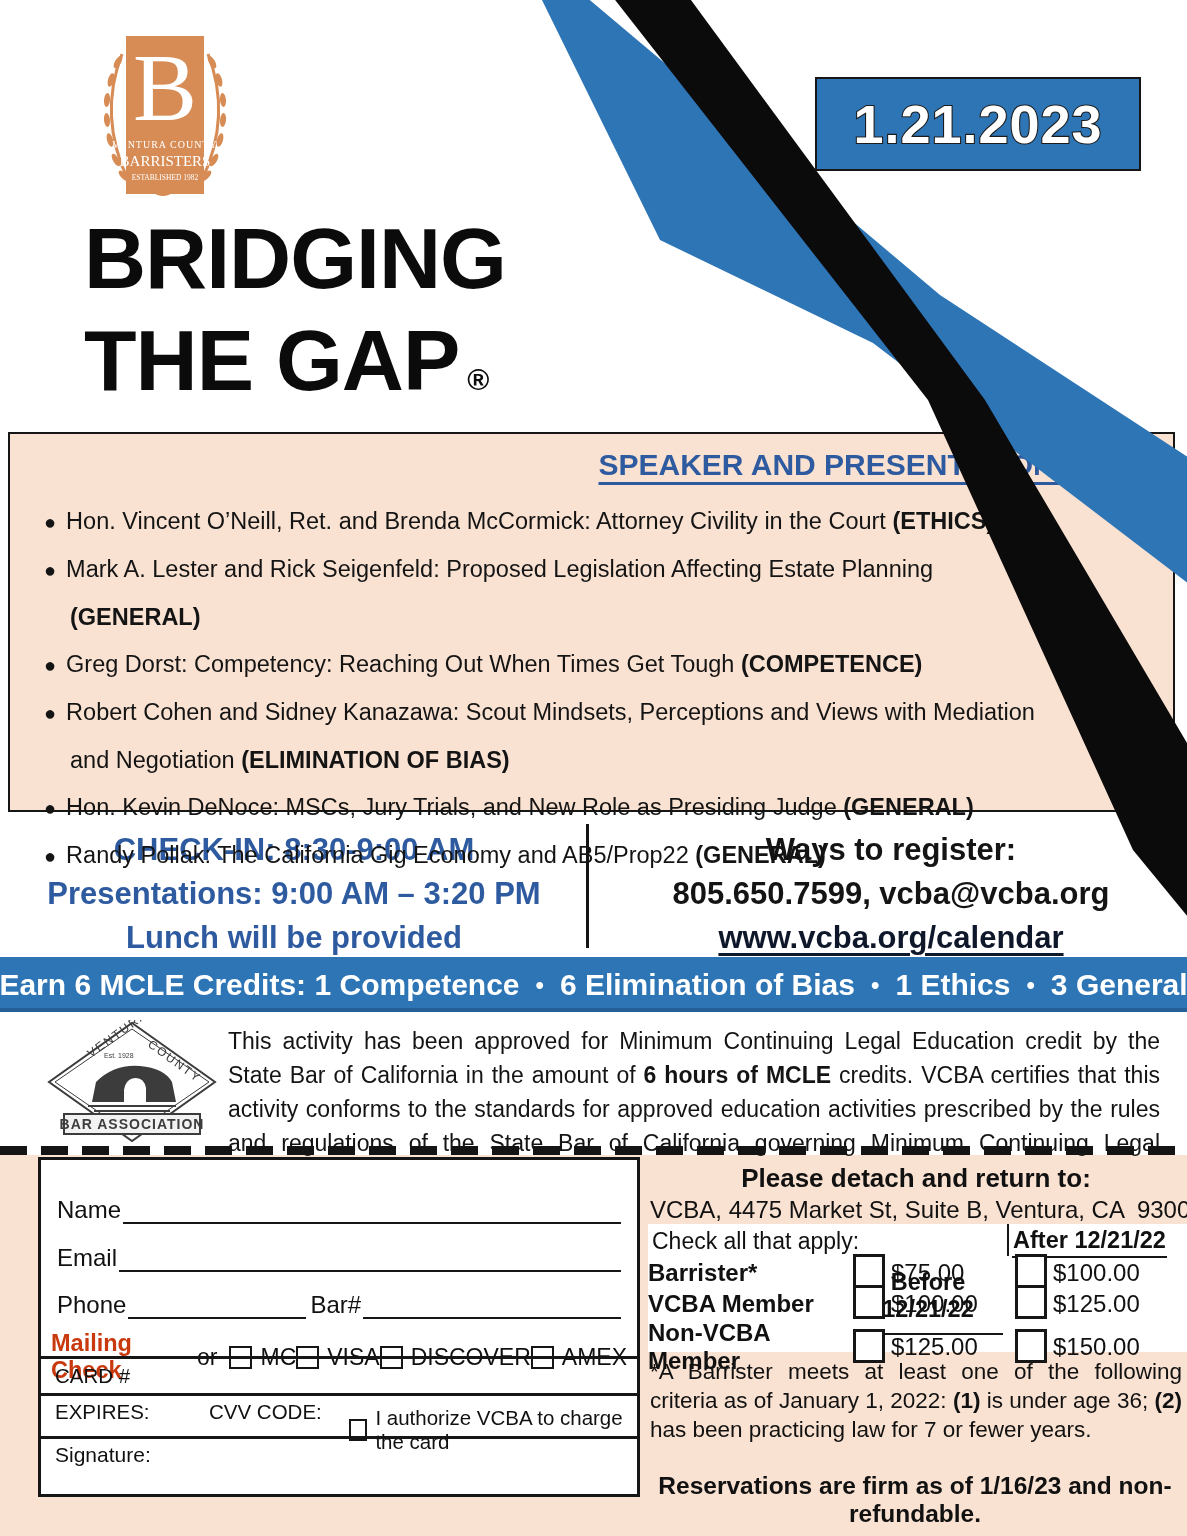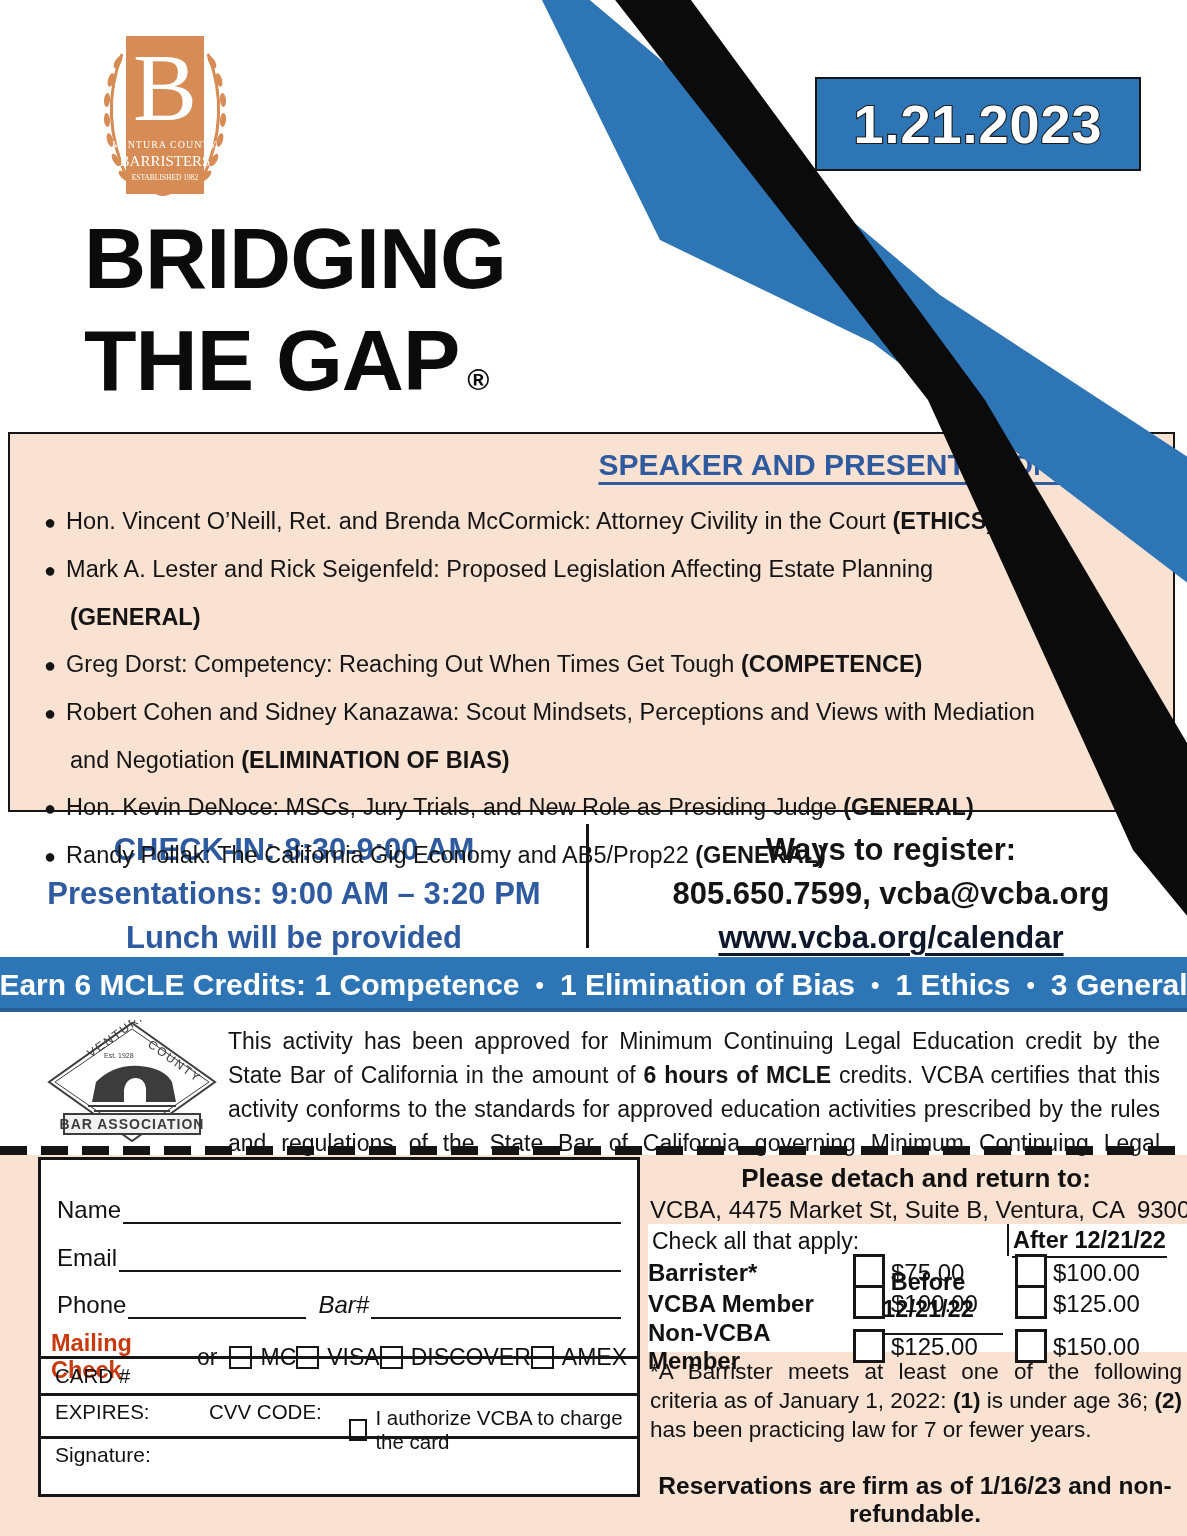--- a/index.html
+++ b/index.html
@@ -184,21 +184,21 @@
 
 <div class="abs register">
   <div>Ways to register:</div>
   <div>805.650.7599, vcba@vcba.org</div>
   <div class="url">www.vcba.org/calendar</div>
 </div>
 
 <div class="abs banner">
   <span>Earn 6 MCLE Credits: 1 Competence</span>
   <span class="dot">•</span>
-  <span>1 Elimination of Bias</span>
+  <span>6 Elimination of Bias</span>
   <span class="dot">•</span>
   <span>1 Ethics</span>
   <span class="dot">•</span>
   <span>3 General</span>
 </div>
 
 <svg class="abs vcba-logo" width="176" height="124" viewBox="0 0 176 124">
   <polygon points="88,3 171,62 88,121 5,62" fill="#ffffff" stroke="#3c3c3c" stroke-width="2"></polygon>
   <polygon points="88,9 165,62 88,115 11,62" fill="none" stroke="#3c3c3c" stroke-width="1"></polygon>
   <text x="47" y="38" font-size="12" fill="#3c3c3c" transform="rotate(-36 47 38)" letter-spacing="2">VENTURA</text>
@@ -221,21 +221,21 @@
     <span>Name</span>
     <span class="fill-line"></span>
   </div>
   <div class="frow" style="top:84px;">
     <span>Email</span>
     <span class="fill-line"></span>
   </div>
   <div class="frow" style="top:131px;">
     <span>Phone</span>
     <span class="fill-line fixed"></span>
-    <span style="margin-left:12px;font-style:italic;">Bar#</span>
+    <span style="margin-left:4px;">Bar#</span>
     <span class="fill-line"></span>
   </div>
   <div class="mailing-row">
     <span class="mailing">Mailing Check</span>
     <span class="orword">or</span>
     <span class="cards">
       <span class="cardopt">
           <span class="cb"></span>
           <span>MC</span>
         </span>

